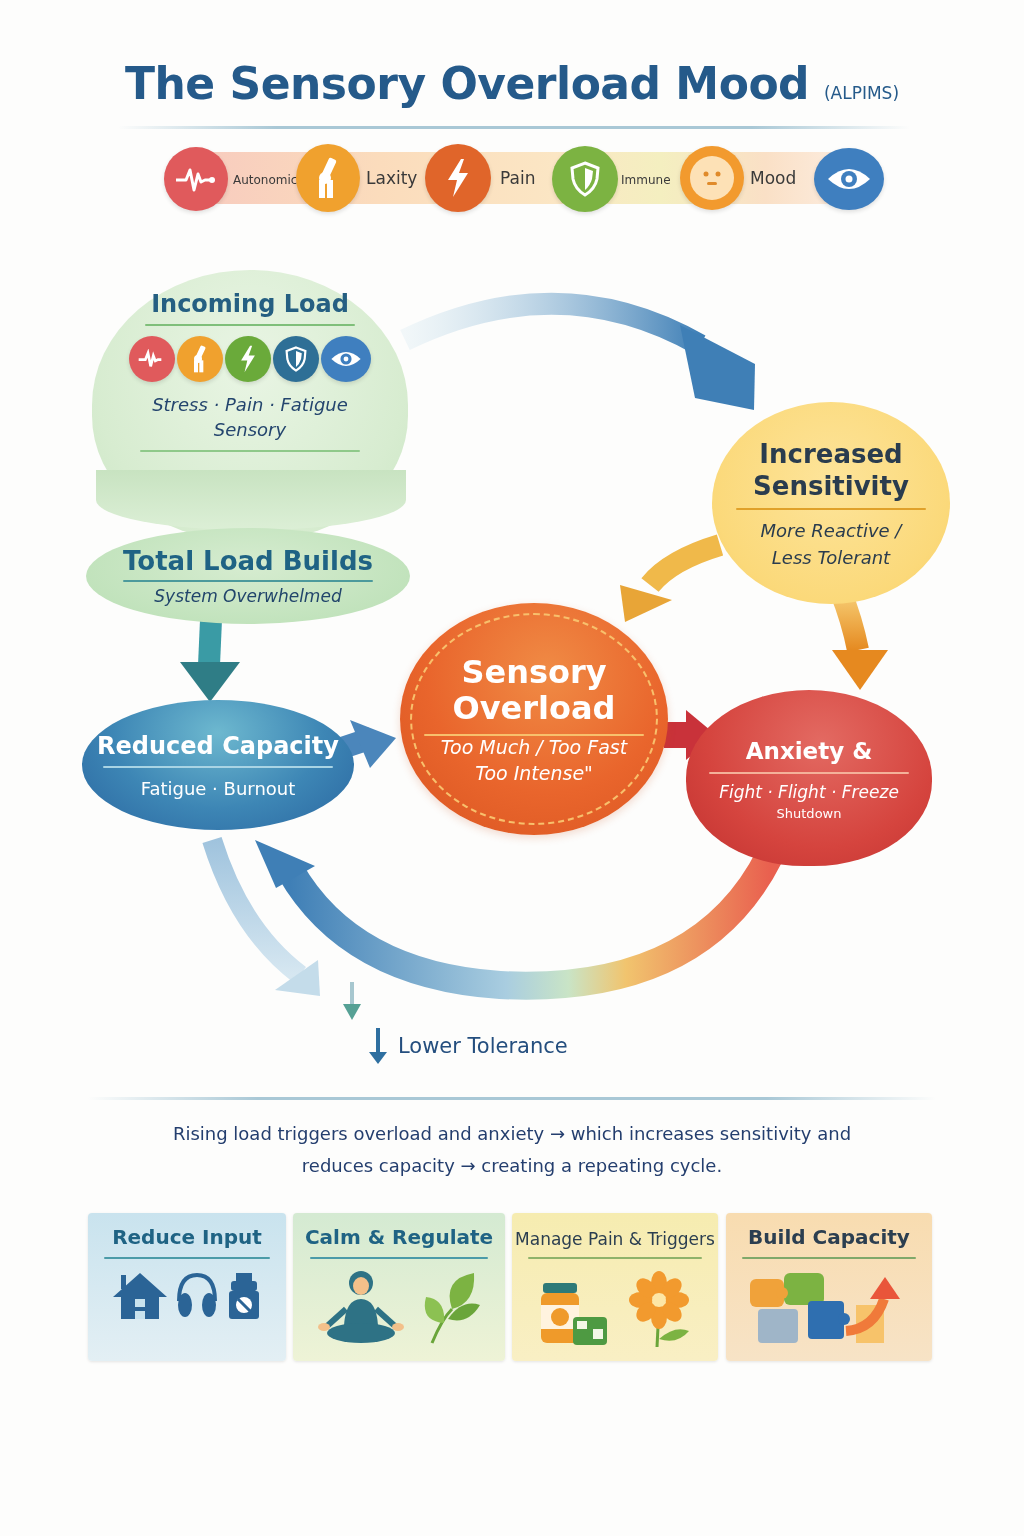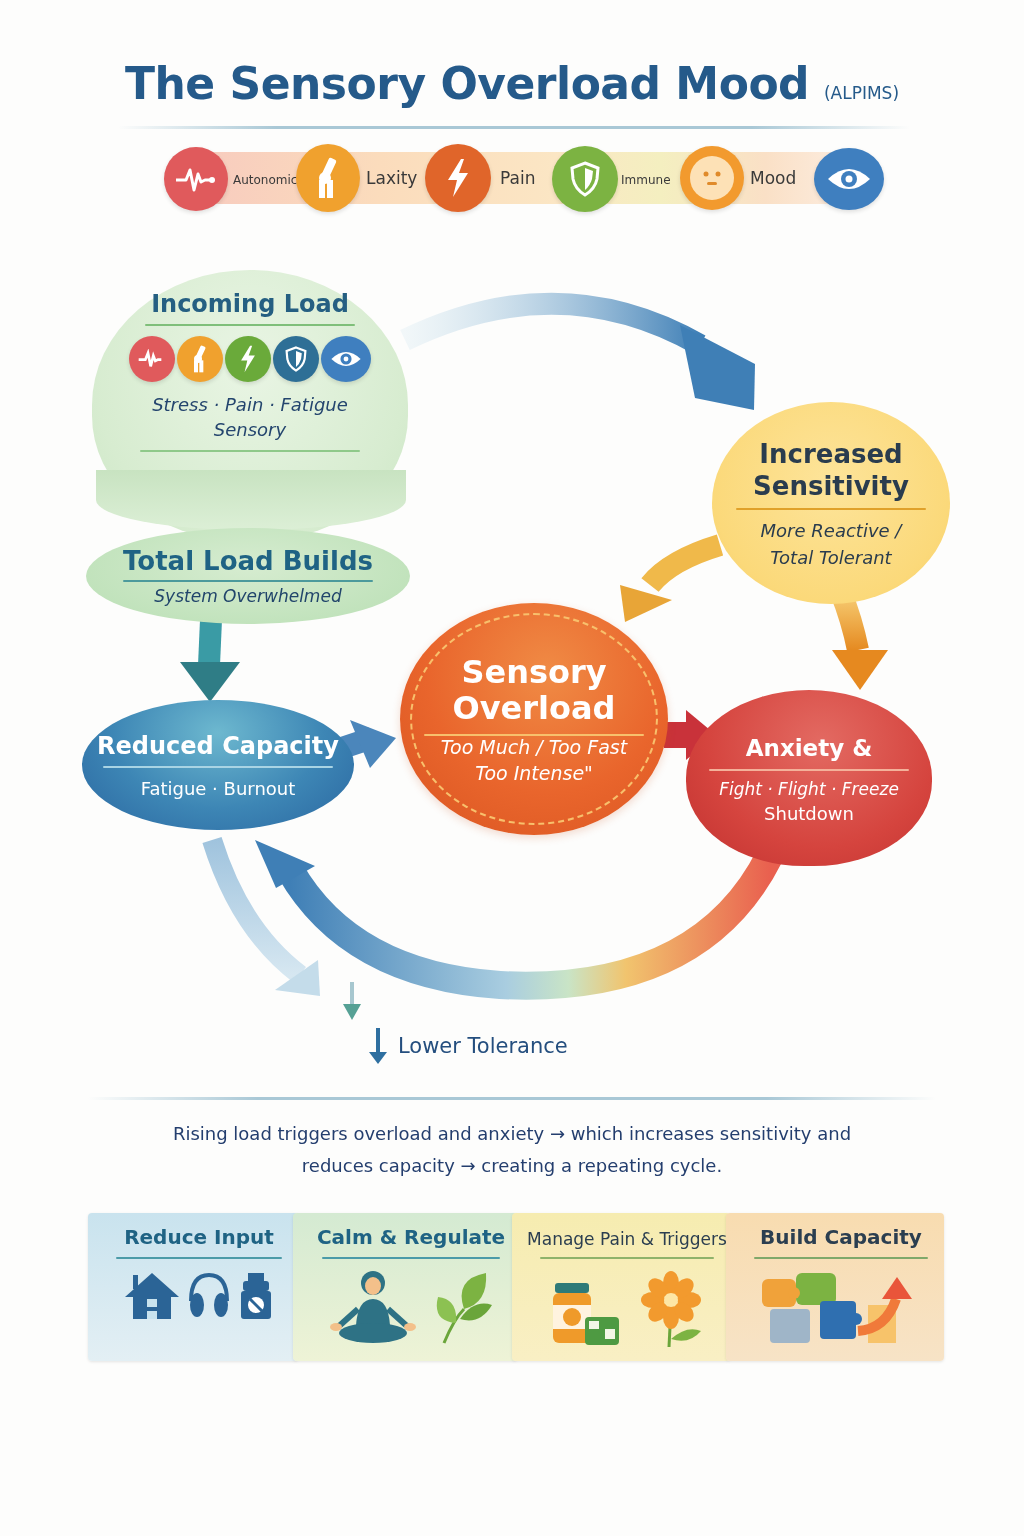--- a/index.html
+++ b/index.html
@@ -26,21 +26,21 @@
   }
   .alpims-label { position: absolute; top: 168px; font-size: 17px; color: #3a3a3a; }
   .alpims-label.small { font-size: 12px; top: 173px; }
 
   .node { position: absolute; text-align: center; display: flex; flex-direction: column; align-items: center; }
   .node-title { font-weight: bold; }
   .node-sub { font-style: italic; }
   .divider { height: 2px; border-radius: 1px; }
 
   .tip-card { position: absolute; top: 1213px; height: 148px; border-radius: 4px;
-    box-shadow: 0 1px 3px rgba(0,0,0,0.10); display: flex; flex-direction: column; align-items: center; padding-left: 12px; }
+    box-shadow: 0 1px 3px rgba(0,0,0,0.10); display: flex; flex-direction: column; align-items: center; }
   .tip-title { margin-top: 12px; font-weight: bold; font-size: 20px; }
   .tip-rule { width: 84%; height: 2px; margin-top: 8px; border-radius: 1px; }
   .tip-icons { margin-top: 10px; }
 
   .summary { left: 0; width: 1024px; top: 1118px; text-align: center; font-size: 18px; line-height: 32px; color: #243e6e; }
 </style>
 </head>
 <body>
 
 <div class="abs title">
@@ -240,28 +240,28 @@
   <div class="divider" style="width:220px; background:#f8c06c; margin-top:8px;"></div>
   <div class="node-sub" style="font-size:19px; color:#ffffff; ">Too Much / Too Fast</div>
   <div class="node-sub" style="font-size:19px; color:#ffffff; margin-top:4px;">Too Intense"</div>
 </div>
 
 <div class="node" style="left:712px; top:402px; width:238px; height:202px; border-radius:50%; background:radial-gradient(circle at 50% 40%, #fde49a 0%, #fbd97a 70%, #f7cc63 100%); justify-content:center;">
   <div class="node-title" style="font-size:26px; line-height:32px; color:#2a3c4e;">Increased</div>
   <div class="node-title" style="font-size:26px; line-height:32px; color:#2a3c4e;">Sensitivity</div>
   <div class="divider" style="width:190px; background:#e0a12a; margin-top:6px;"></div>
   <div class="node-sub" style="font-size:18px; color:#2a3c4e; margin-top:10px;">More Reactive /</div>
-  <div class="node-sub" style="font-size:18px; color:#2a3c4e; margin-top:6px;">Total Tolerant</div>
+  <div class="node-sub" style="font-size:18px; color:#2a3c4e; margin-top:6px;">Less Tolerant</div>
 </div>
 
 <div class="node" style="left:686px; top:690px; width:246px; height:176px; border-radius:50% 50% 48% 48%; background:radial-gradient(ellipse at 55% 30%, #e36a62 0%, #d5443e 60%, #c0312f 100%); justify-content:center;">
   <div class="node-title" style="font-size:23px; line-height:30px; color:#ffffff;">Anxiety &amp;</div>
   <div class="divider" style="width:200px; background:#f4b19a; margin-top:6px;"></div>
   <div class="node-sub" style="font-size:17px; color:#ffffff; margin-top:8px;">Fight · Flight · Freeze</div>
-  <div style="font-size:18px; color:#ffffff; margin-top:4px;">Shutdown</div>
+  <div style="font-size:13px; color:#ffffff; margin-top:4px;">Shutdown</div>
 </div>
 
 <div class="abs" style="left:368px; top:1026px; display:flex; align-items:center; gap:10px;">
   <svg width="20" height="40" viewBox="0 0 20 40">
       <rect x="8" y="2" width="4" height="26" fill="#2e6fa0"></rect>
       <polygon points="1,26 19,26 10,38" fill="#2e6fa0"></polygon>
     </svg>
   <span style="font-size:21px; color:#244e7e;">Lower Tolerance</span>
 </div>
 

